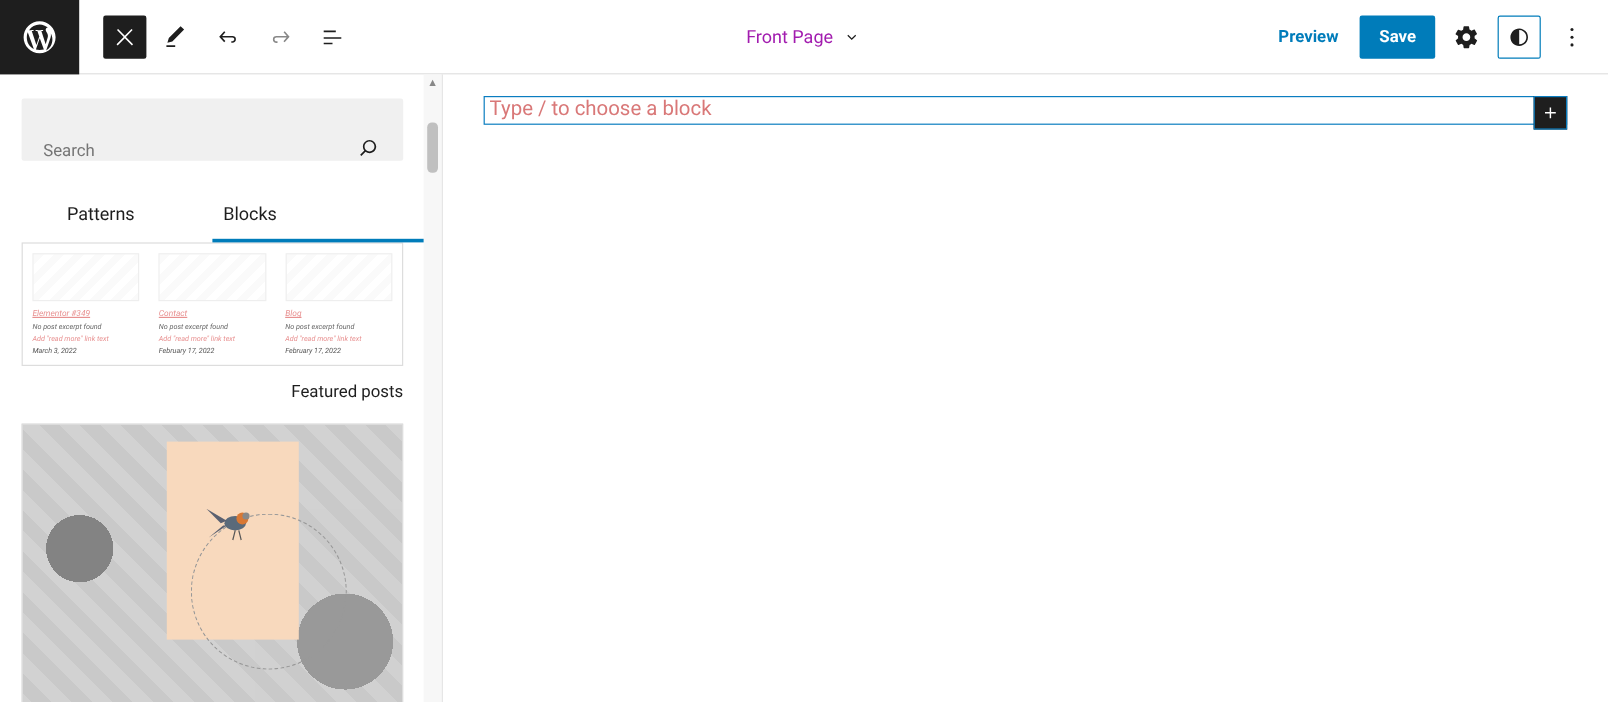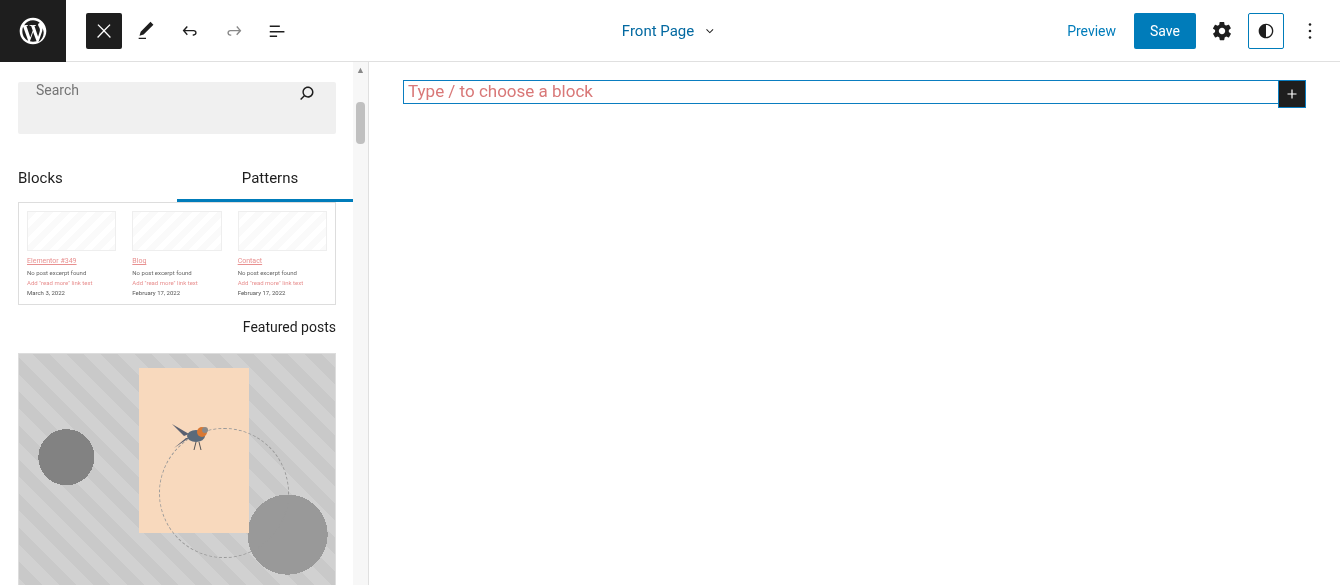--- a/index.html
+++ b/index.html
@@ -56,29 +56,30 @@
       height: 36px;
     }
     .close-btn svg { fill: #fff; }
     .center-title {
       position: absolute;
       left: 50%;
       transform: translateX(-50%);
       display: flex;
       align-items: flex-start;
       gap: 8px;
-      color: #0369a1;
+      color: #a21caf;
       font-size: 15px;
     }
     .toolbar-right {
       display: flex;
       align-items: center;
       margin-left: auto;
       padding-right: 10px;
       gap: 6px;
+      font-weight: bold;
     }
     .preview-link {
       color: #007cba;
       font-size: 14px;
       padding: 8px 12px;
       cursor: pointer;
     }
     .save-btn {
       background: #007cba;
       color: #fff;
@@ -137,21 +138,21 @@
       font-size: 9px;
     }
     .sidebar-inner {
       width: 354px;
     }
     .search-box {
       margin: 20px 18px;
       height: 52px;
       background: #f0f0f0;
       display: flex;
-      align-items: flex-start;
+      align-items: flex-end;
       padding: 0 18px;
       border-radius: 2px;
     }
     .search-input {
       border: none;
       background: transparent;
       outline: none;
       flex: 1;
       font-size: 14px;
       color: #555;
@@ -181,20 +182,21 @@
       background: #007cba;
     }
     .blocks-tab { justify-content: flex-start; padding-left: 18px; }
     .patterns-content {
       padding: 0 18px;
     }
     .pattern-card-1 {
       border: 1px solid #ddd;
       padding: 8px 0;
       margin-top: 0;
+      font-style: italic;
     }
     .pattern-cols {
       display: flex;
     }
     .pcol {
       flex: 1;
       padding: 0 8px;
       font-size: 6px;
       color: #888;
     }
@@ -380,44 +382,44 @@
     <div class="sidebar-inner">
 
       <div class="search-box">
         <input class="search-input" placeholder="Search" style="">
         <svg width="22" height="22" viewBox="0 0 24 24">
             <path fill="#1e1e1e" d="M13 5c-3.3 0-6 2.7-6 6 0 1.4.5 2.7 1.3 3.7l-3.8 3.8 1.1 1.1 3.8-3.8c1 .8 2.3 1.3 3.7 1.3 3.3 0 6-2.7 6-6S16.3 5 13 5zm0 10.5c-2.5 0-4.5-2-4.5-4.5s2-4.5 4.5-4.5 4.5 2 4.5 4.5-2 4.5-4.5 4.5z"></path>
           </svg>
       </div>
 
       <div class="tabs">
+        <div class="tab active">Patterns</div>
         <div class="tab blocks-tab">Blocks</div>
-        <div class="tab active">Patterns</div>
       </div>
 
       <div class="patterns-content">
         <div class="pattern-card-1">
           <div class="pattern-cols">
             <div class="pcol">
               <div class="img-placeholder"></div>
               <span class="ptitle">Elementor #349</span>
               <span class="pline">No post excerpt found</span>
               <span class="plink">Add "read more" link text</span>
               <span class="pdate">March 3, 2022</span>
             </div>
             <div class="pcol">
               <div class="img-placeholder"></div>
-              <span class="ptitle">Blog</span>
+              <span class="ptitle">Contact</span>
               <span class="pline">No post excerpt found</span>
               <span class="plink">Add "read more" link text</span>
               <span class="pdate">February 17, 2022</span>
             </div>
             <div class="pcol">
               <div class="img-placeholder"></div>
-              <span class="ptitle">Contact</span>
+              <span class="ptitle">Blog</span>
               <span class="pline">No post excerpt found</span>
               <span class="plink">Add "read more" link text</span>
               <span class="pdate">February 17, 2022</span>
             </div>
           </div>
         </div>
         <div class="pattern-label">Featured posts</div>
 
         <div class="pattern-card-2">
           <div class="bg-illustration"></div>

